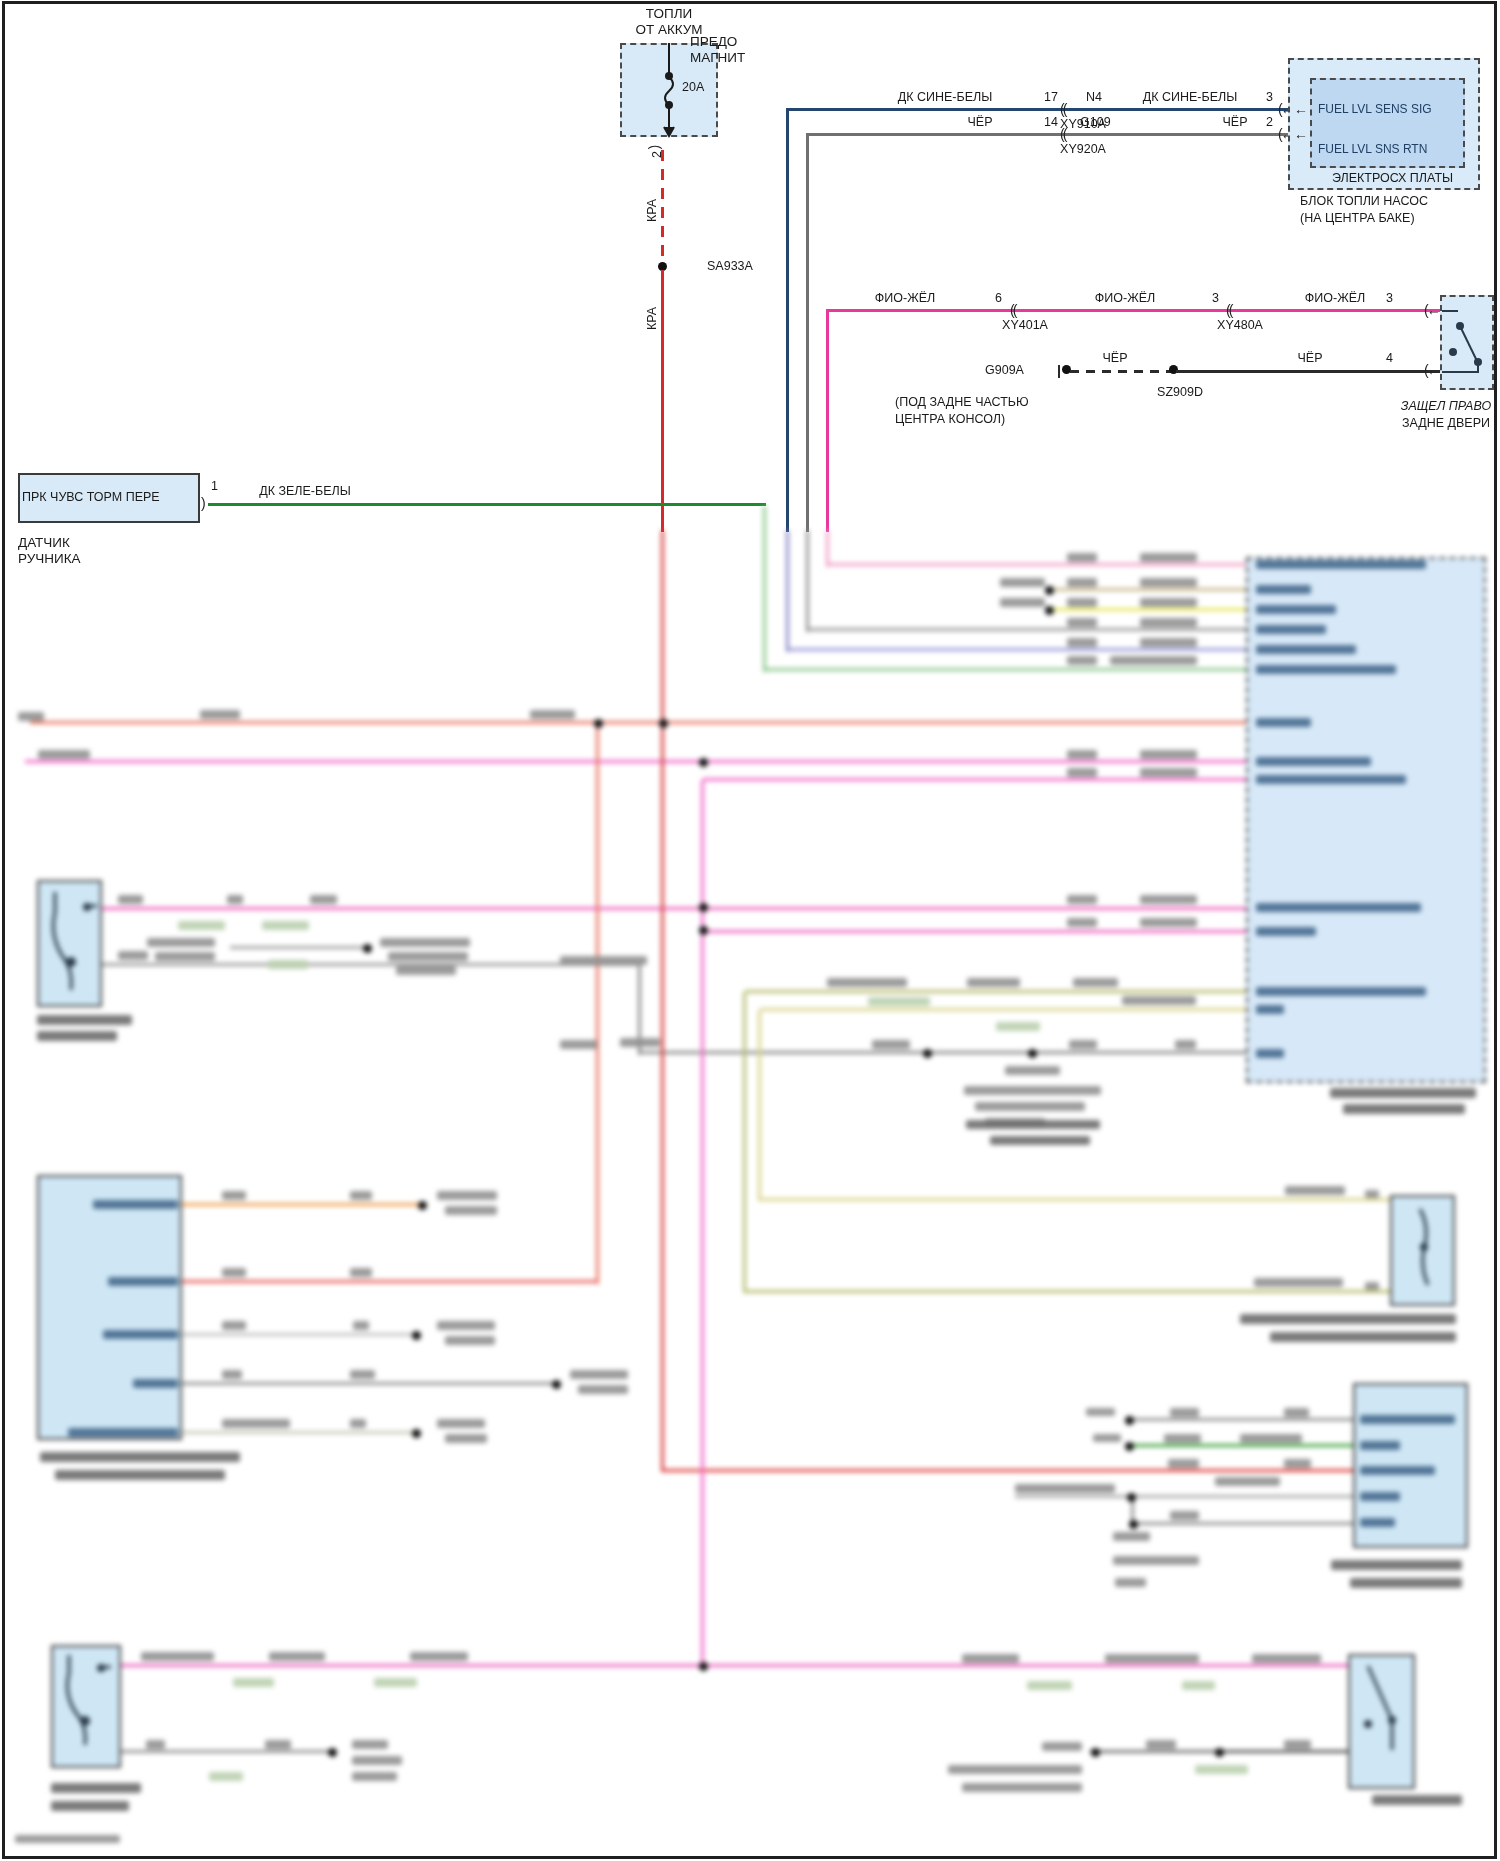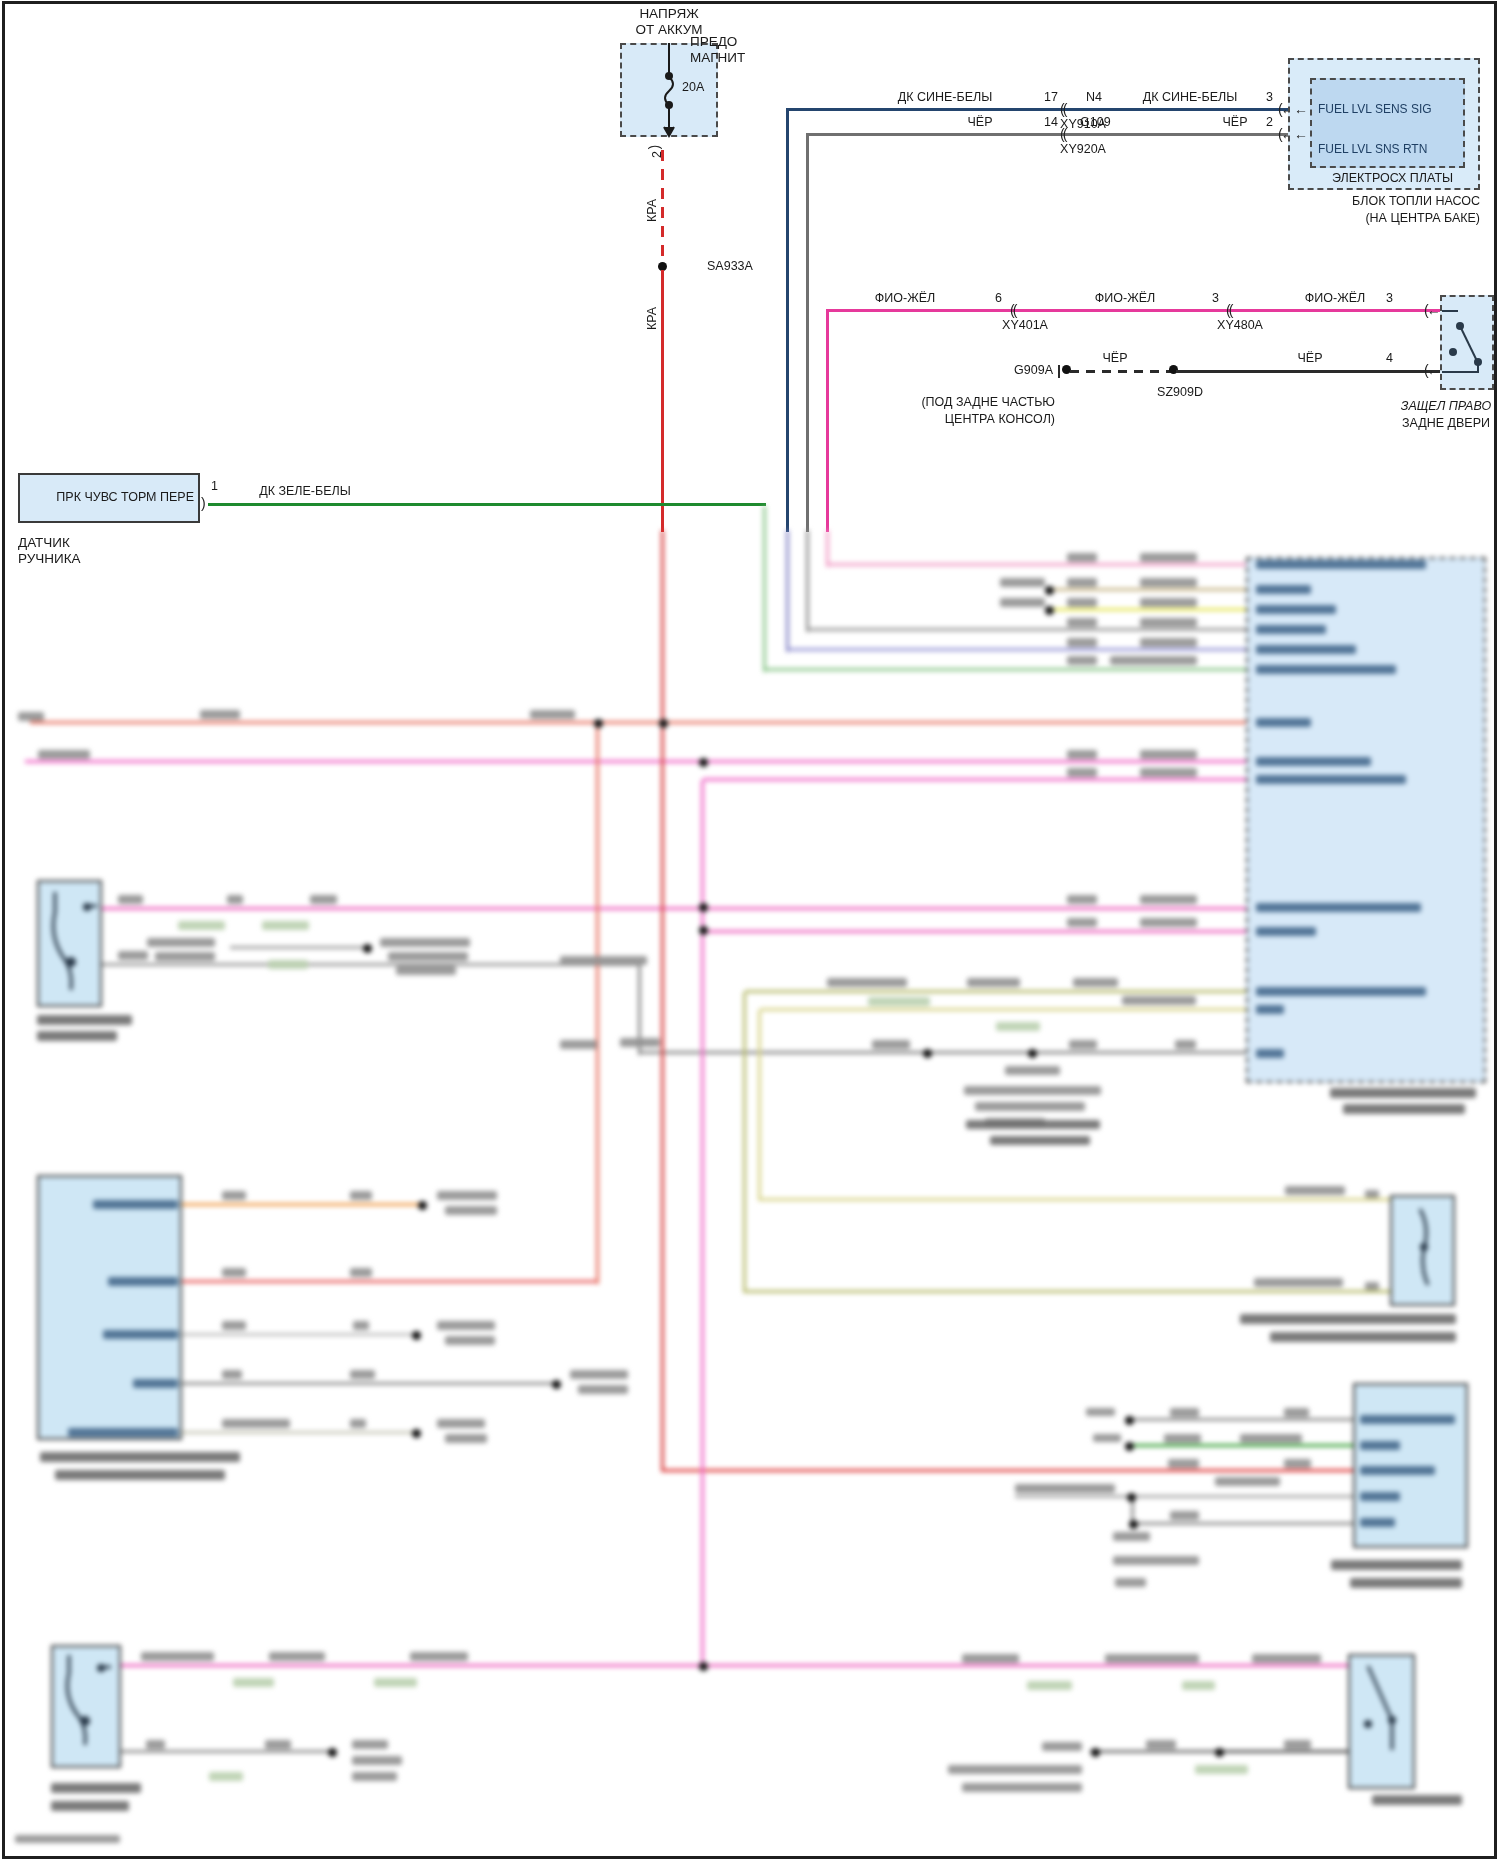--- a/index.html
+++ b/index.html
@@ -1,21 +1,21 @@
 <!DOCTYPE html>
 <html><head>
 <meta charset="utf-8">
 <style>
   html,body{margin:0;padding:0;background:#e8e8e8;}
   #stage{position:relative;width:1500px;height:1861px;background:#ffffff;overflow:hidden;
          font-family:"Liberation Sans",sans-serif;color:#1a1a1a;}
   .page-border{position:absolute;left:2px;top:1px;right:3px;bottom:2px;border:3px solid #1f1f1f;pointer-events:none;}
   .lbl{position:absolute;font-size:12.5px;line-height:15px;white-space:pre;}
   .lbl.c{text-align:center;}
-  .lbl.r{text-align:right;}
+  .lbl.r{}
   .lbl.big{font-size:13.5px;line-height:16px;}
   .lbl.navy{color:#1f3f63;}
   .rot{transform:rotate(-90deg);transform-origin:left top;}
   .h{position:absolute;height:3px;}
   .v{position:absolute;width:3px;}
   .dash-v{background:repeating-linear-gradient(180deg,#d42a2a 0 11px,transparent 11px 19px)!important;}
   .dash-h{background:repeating-linear-gradient(90deg,#2a2a2a 0 9px,transparent 9px 16px)!important;}
   .box{position:absolute;background:#d8eaf8;border:2px solid #3a3a3a;box-sizing:border-box;}
   .box.dashed{border-style:dashed;border-color:#4a4a4a;}
   .dot{position:absolute;width:9px;height:9px;border-radius:50%;background:#111;margin-left:-4px;margin-top:-3px;}
@@ -26,21 +26,21 @@
   .smL{background:#6b6b6b;}
   .blur-zone{position:absolute;left:0;top:0;width:1500px;height:1861px;filter:blur(2.4px);}
   svg{position:absolute;overflow:visible;}
 </style>
 </head>
 <body>
 
 <div id="stage">
   <div class="page-border"></div>
 
-  <div class="lbl big c" style="left:589px;top:6px;width:160px;"><span>НАПРЯЖ</span><br><span>ОТ АККУМ</span></div>
+  <div class="lbl big c" style="left:589px;top:6px;width:160px;"><span>ТОПЛИ</span><br><span>ОТ АККУМ</span></div>
   <div class="box dashed" style="left:620px;top:43px;width:98px;height:94px;"></div>
   <svg style="left:652px;top:43px;" width="34" height="94">
     <g fill="none" stroke="#1a1a1a" stroke-width="2">
       <line x1="17" y1="0" x2="17" y2="30"></line>
       <path d="M17,34 q8,7 0,14 q-8,7 0,14"></path>
       <line x1="17" y1="64" x2="17" y2="88"></line>
       <path d="M12,84 L17,93 L22,84" fill="#1a1a1a"></path>
     </g>
     <circle cx="17" cy="33" r="4" fill="#1a1a1a"></circle>
       <circle cx="17" cy="62" r="4" fill="#1a1a1a"></circle>

